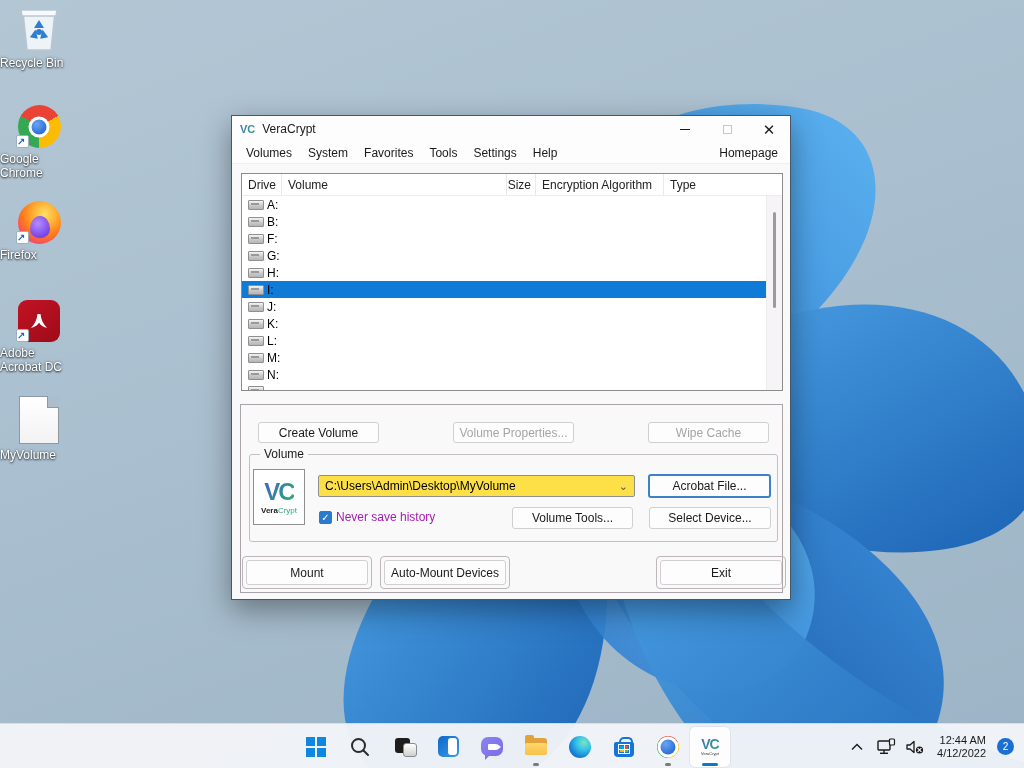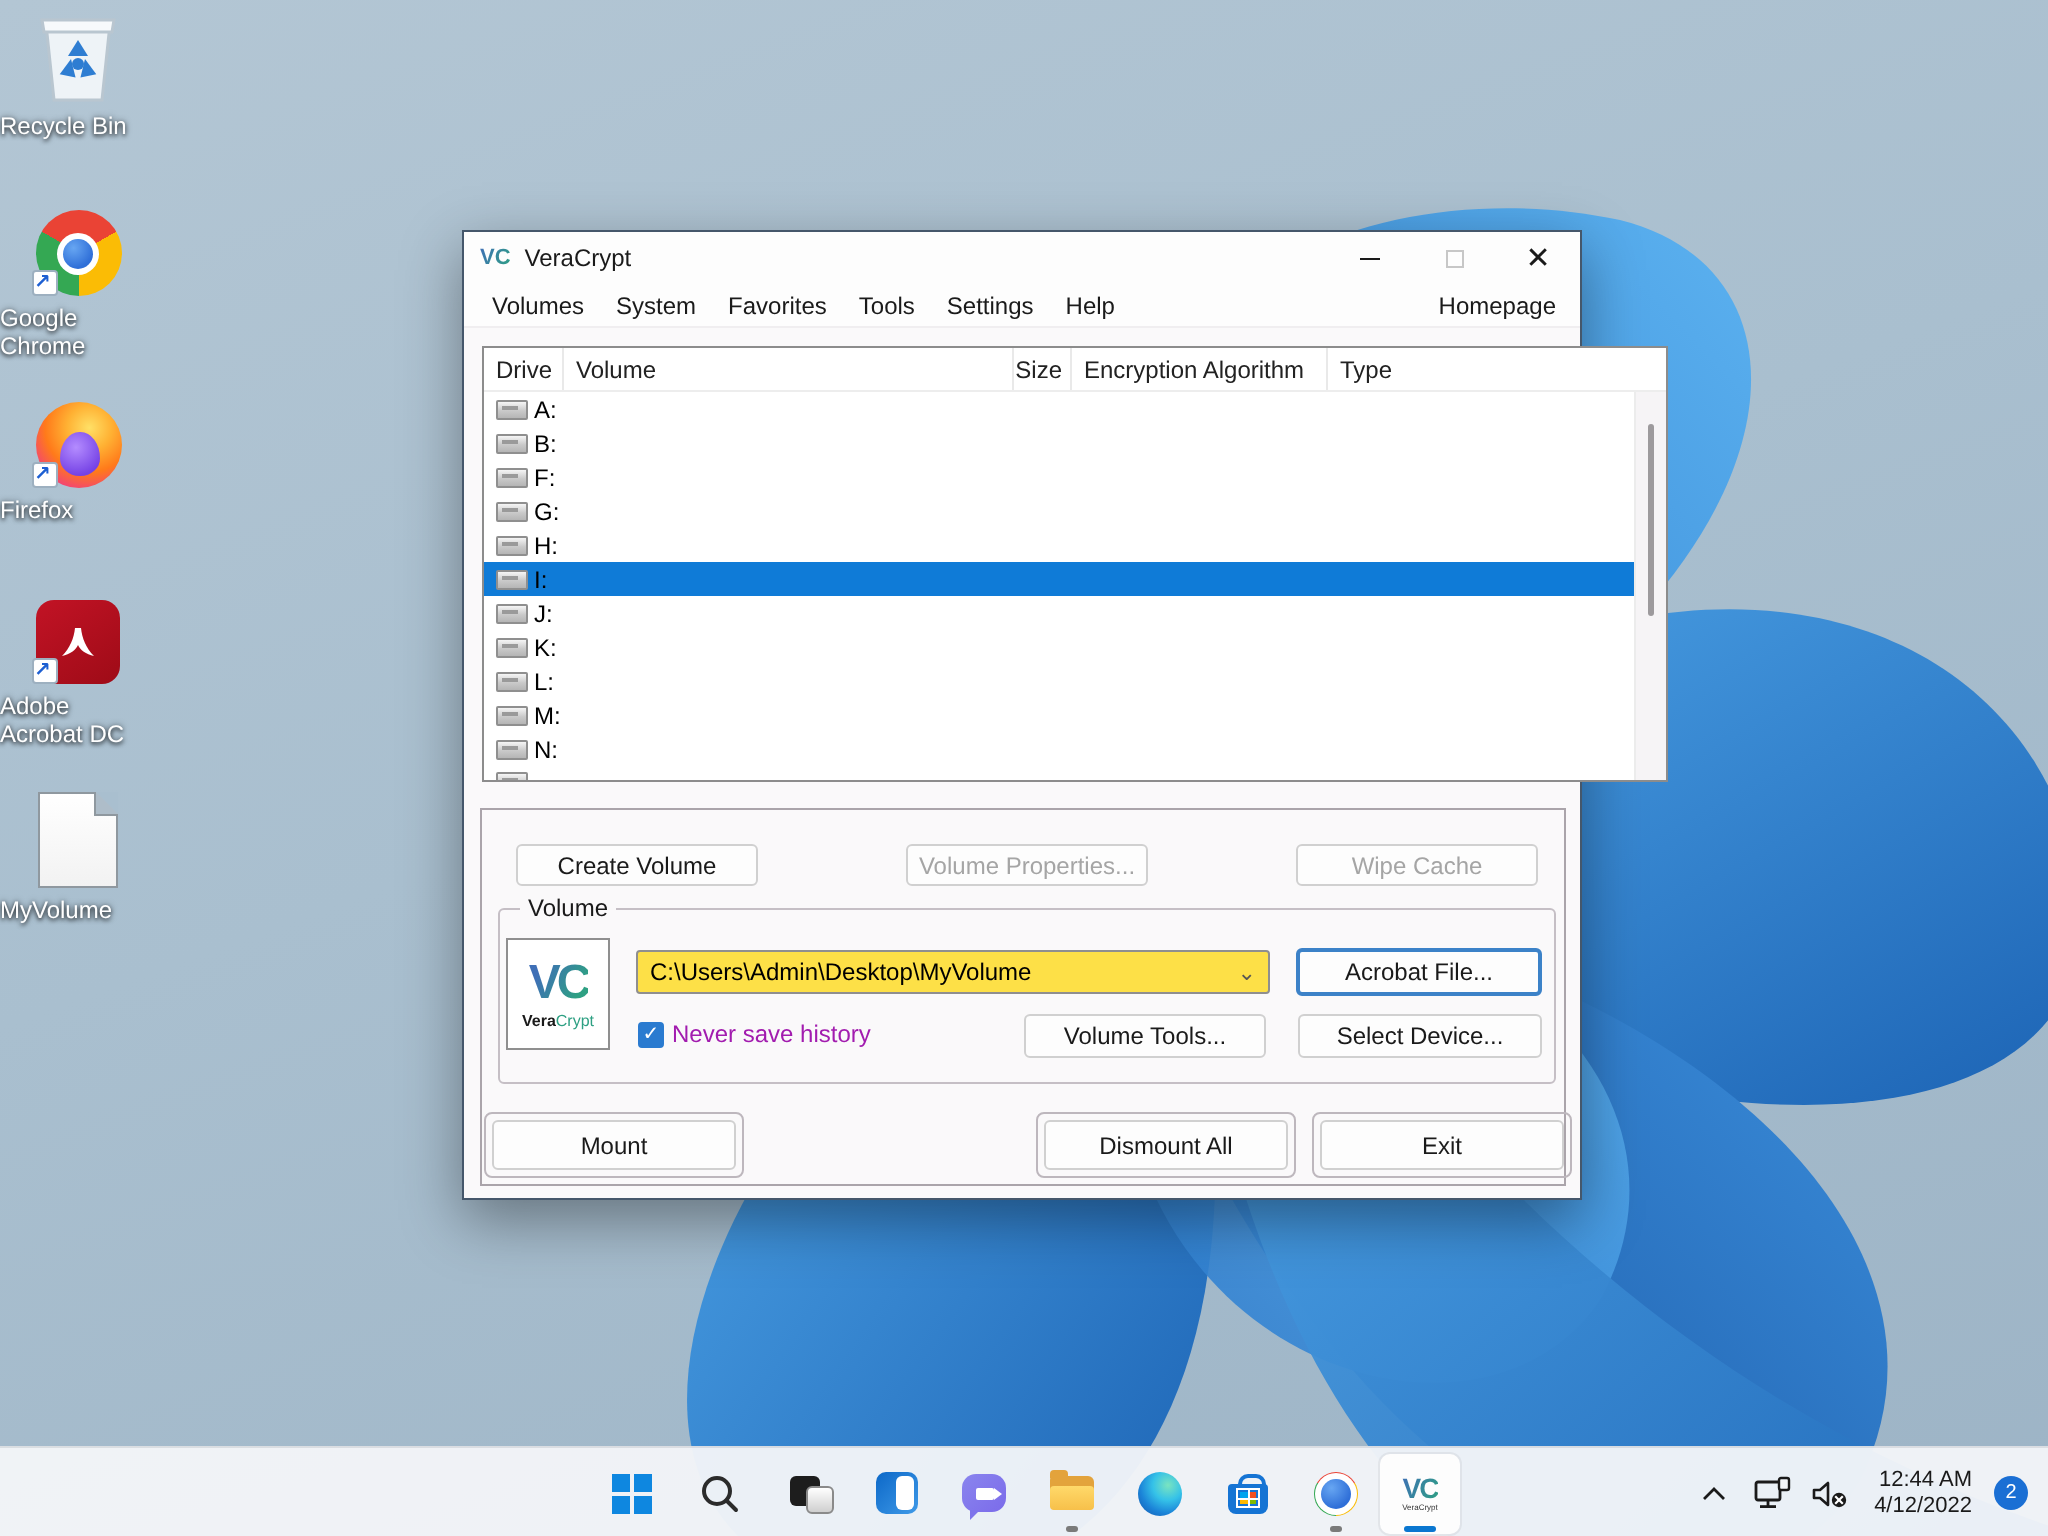--- a/index.html
+++ b/index.html
@@ -33,21 +33,21 @@
   .caption-btns { margin-left:auto; display:flex; height:100%; }
   .cap { width:42px; display:flex; align-items:center; justify-content:center; }
   .min-glyph { width:10px; height:1px; background:#1a1a1a; }
   .max-glyph { width:9px; height:9px; border:1px solid #c7c7c7; }
   .close-glyph { font-size:15px; color:#1a1a1a; line-height:1; }
   .menubar { height:22px; display:flex; align-items:center; background:#fdfdfd; font-size:12px; color:#1a1a1a; padding:0 10px 0 6px; border-bottom:1px solid #f0eef0; }
   .menu-item { padding:2px 8px; }
   .menu-home { margin-left:auto; padding:2px 2px; }
 
   
-  .listview { position:absolute; left:9px; top:57px; width:593px; height:218px; background:#fff; border:1px solid #8c8c8c; overflow:hidden; }
+  .listview { position:absolute; left:9px; top:57px; width:542px; height:218px; background:#fff; border:1px solid #8c8c8c; overflow:hidden; }
   .lv-head { display:flex; height:22px; align-items:center; font-size:12px; color:#222; border-bottom:1px solid #ededed; background:#fff; }
   .lv-head .hc { padding:0 6px; height:100%; display:flex; align-items:center; border-right:1px solid #e9e9e9; }
   .hc.c-drive { width:40px; }
   .hc.c-volume { width:225px; }
   .hc.c-size { width:29px; justify-content:flex-end; padding-right:4px; }
   .hc.c-enc { width:128px; }
   .hc.c-type { flex:1; border-right:none; }
   .lv-rows { position:absolute; left:0; top:22px; right:16px; bottom:0; }
   .lv-row { height:17px; display:flex; align-items:center; font-size:12px; color:#000; padding-left:6px; }
   .lv-row.sel { background:#0f7bd7; }
@@ -305,22 +305,22 @@
         <span class="chk">✓</span>
         <span class="chk-lbl">Never save history</span>
       </div>
       <div class="btn" style="position:absolute; left:262px; top:52px; width:121px; height:22px;">Volume Tools...</div>
       <div class="btn" style="position:absolute; left:399px; top:52px; width:122px; height:22px;">Select Device...</div>
     </div>
 
     <div class="frame" style="left:1px;">
       <div class="btn">Mount</div>
     </div>
-    <div class="frame" style="left:277px;">
-      <div class="btn">Dismount All</div>
+    <div class="frame" style="left:139px;">
+      <div class="btn">Auto-Mount Devices</div>
     </div>
     <div class="frame" style="left:415px;">
       <div class="btn">Exit</div>
     </div>
   </div>
 </div>
 
 <div class="taskbar">
   <div class="tb-center">
     <div class="tb-cell">

